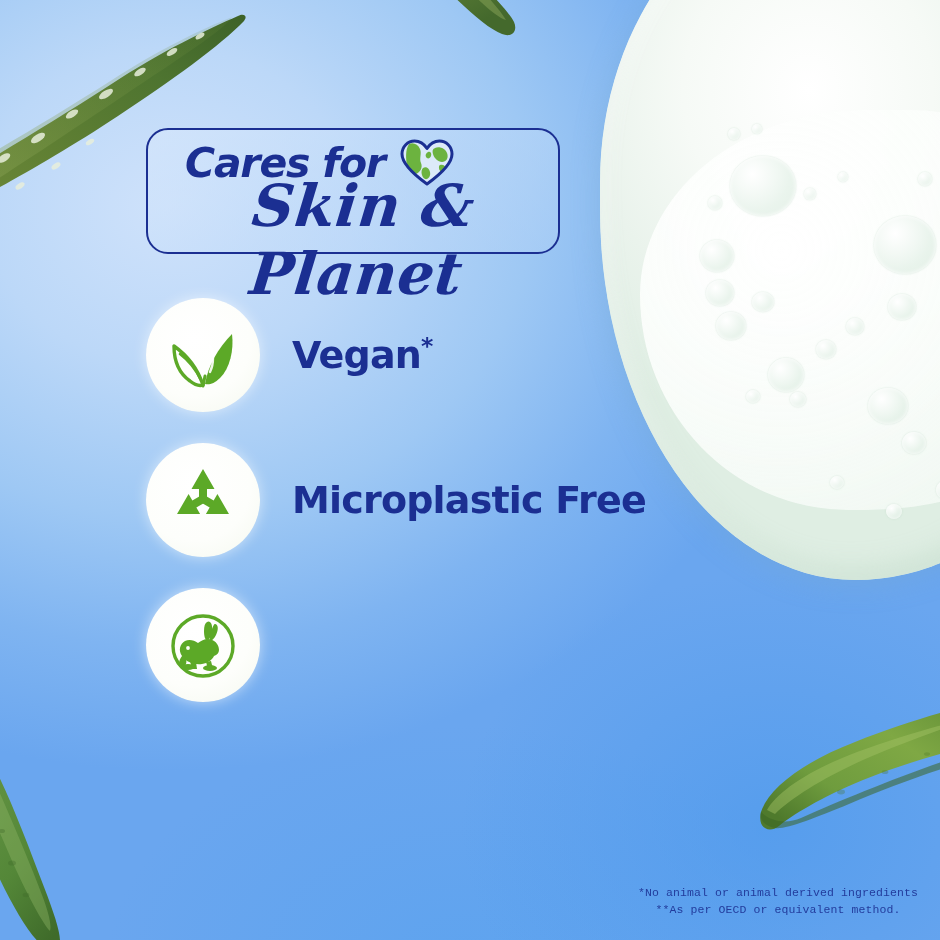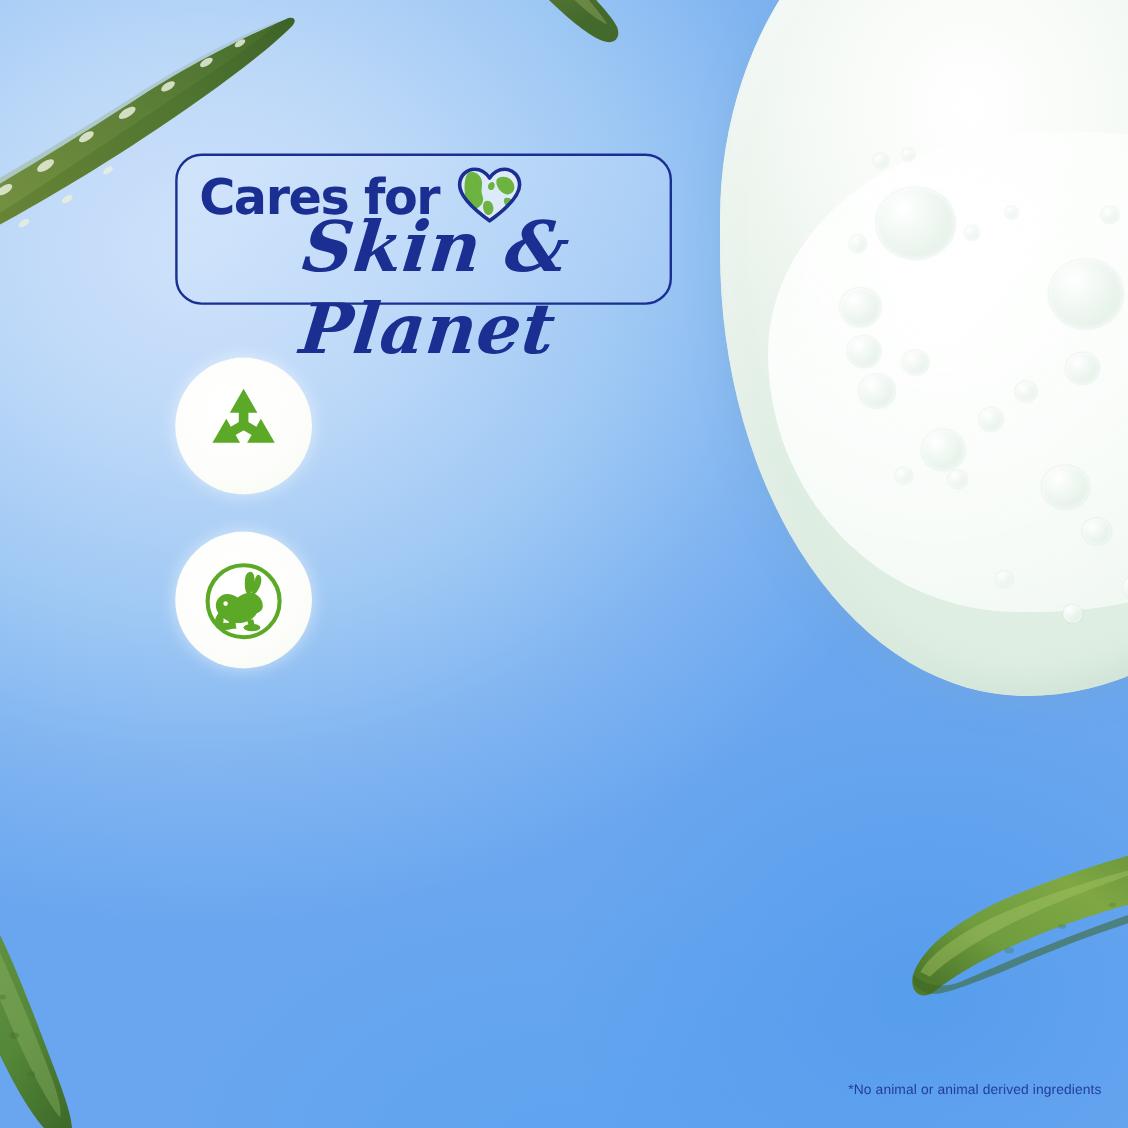--- a/index.html
+++ b/index.html
@@ -66,22 +66,22 @@
 
   .badge {
     position:absolute;
     left:146px; top:128px;
     width:414px; height:126px;
     border:2.5px solid #1b2f92;
     border-radius:22px;
     background:linear-gradient(150deg, rgba(214,231,252,.62) 0%, rgba(196,221,250,.5) 50%, rgba(178,210,247,.42) 100%);
   }
   .badge-row1 {
-    position:absolute; left:18px; top:6px;
-    display:flex; align-items:center; gap:14px;
+    position:absolute; left:37px; top:6px;
+    display:flex; align-items:center; gap:14px;font-style:italic;
   }
   .cares-for {
     font-family:"DejaVu Sans", sans-serif;
     font-weight:700;
     font-size:41px;
     letter-spacing:-1.2px;
     color:#1b2f92;
     line-height:1.05;
   }
   .heart-globe { margin-top:2px; }
@@ -121,21 +121,21 @@
     letter-spacing:-.8px;
     color:#1b2f92;
     white-space:nowrap;
   }
   .claim-label sup { font-size:.62em; vertical-align:super; letter-spacing:0; }
 
   .footnotes {
     position:absolute;
     right:22px; bottom:22px;
     text-align:center;
-    font-family:Liberation Sans, sans-serif;
+    font-family:Liberation Mono, monospace;
     font-size:11.5px;
     line-height:1.5;
     color:#1b2f92;
     opacity:.88;
     letter-spacing:.1px;
   }
 </style>
 </head>
 <body>
 
@@ -285,33 +285,50 @@
           </g>
           <path d="M28,46 C10,33 3,24 3,16 C3,8.5 8.8,3 15.6,3 C20.4,3 24.8,5.6 28,10.4 C31.2,5.6 35.6,3 40.4,3 C47.2,3 53,8.5 53,16 C53,24 46,33 28,46 Z" fill="none" stroke="#1b2f92" stroke-width="3" stroke-linejoin="round"></path>
         </svg>
       </span>
     </div>
     <div class="skin-planet">Skin &amp; Planet</div>
   </div>
 
   <div class="claims">
 
+    <div class="claim">
+      <div class="icon-circle">
+        <svg width="74" height="74" viewBox="0 0 74 74">
+          <path d="M39,66 C42,48 52,30 66,16 C68,32 64,50 54,60 C48,66 43,67 39,66 Z" fill="#5ca927"></path>
+          <path d="M44,28 C48,34 48,46 44,54" fill="none" stroke="#ffffff" stroke-width="2.4" stroke-linecap="round" opacity=".9"></path>
+          <path d="M37,67 C32,52 22,38 8,28 C8,44 14,56 24,63 C29,67 34,68 37,67 Z" fill="none" stroke="#5ca927" stroke-width="3.4" stroke-linejoin="round"></path>
+          <path d="M14,36 C22,42 30,52 35,62" fill="none" stroke="#5ca927" stroke-width="2.6" stroke-linecap="round"></path>
+          <path d="M37,68 L39,58" stroke="#5ca927" stroke-width="3" stroke-linecap="round" fill="none"></path>
+        </svg>
+      </div>
+      <div class="claim-label">
+        <span>Vegan</span><sup>*</sup>
+      </div>
+    </div>
 
     <div class="claim">
       <div class="icon-circle">
         <svg width="74" height="74" viewBox="0 0 74 74">
           <g fill="#5ca927">
             <path d="M37,6 L48.5,26 L41,26 L41,40 L33,40 L33,26 L25.5,26 Z" transform="rotate(0 37 30)"></path>
             <path d="M37,6 L48.5,26 L41,26 L41,40 L33,40 L33,26 L25.5,26 Z" transform="rotate(120 37 36)"></path>
             <path d="M37,6 L48.5,26 L41,26 L41,40 L33,40 L33,26 L25.5,26 Z" transform="rotate(240 37 36)"></path>
           </g>
           <g fill="#5ca927">
             <path d="M30,40 L44,40 L44,52 L52,52 L37,66 L22,52 L30,52 Z" opacity="0"></path>
           </g>
         </svg>
+      </div>
+      <div class="claim-label">
+        <span>Microplastic Free</span><sup></sup>
       </div>
     </div>
 
     <div class="claim">
       <div class="icon-circle">
         <svg width="78" height="78" viewBox="0 0 78 78">
           <circle cx="39" cy="40" r="30" fill="none" stroke="#5ca927" stroke-width="3.4"></circle>
           <g fill="#5ca927">
             <path d="M43,16 C46,14 49,18 48,25 C47,31 45,34 43,34 C41,34 40,30 40,25 C40,20 41,17 43,16 Z"></path>
             <path d="M51,18 C54,18 55,23 52,29 C50,33 48,35 46,34 C45,32 46,28 48,23 C49,20 50,18 51,18 Z"></path>
@@ -324,14 +341,15 @@
           </g>
           <circle cx="24" cy="42" r="1.9" fill="#fdfefb"></circle>
         </svg>
       </div>
     </div>
 
   </div>
 
   <div class="footnotes">
     <div>*No animal or animal derived ingredients</div>
+    <div>**As per OECD or equivalent method.</div>
   </div>
 </div>
 
 </body></html>

